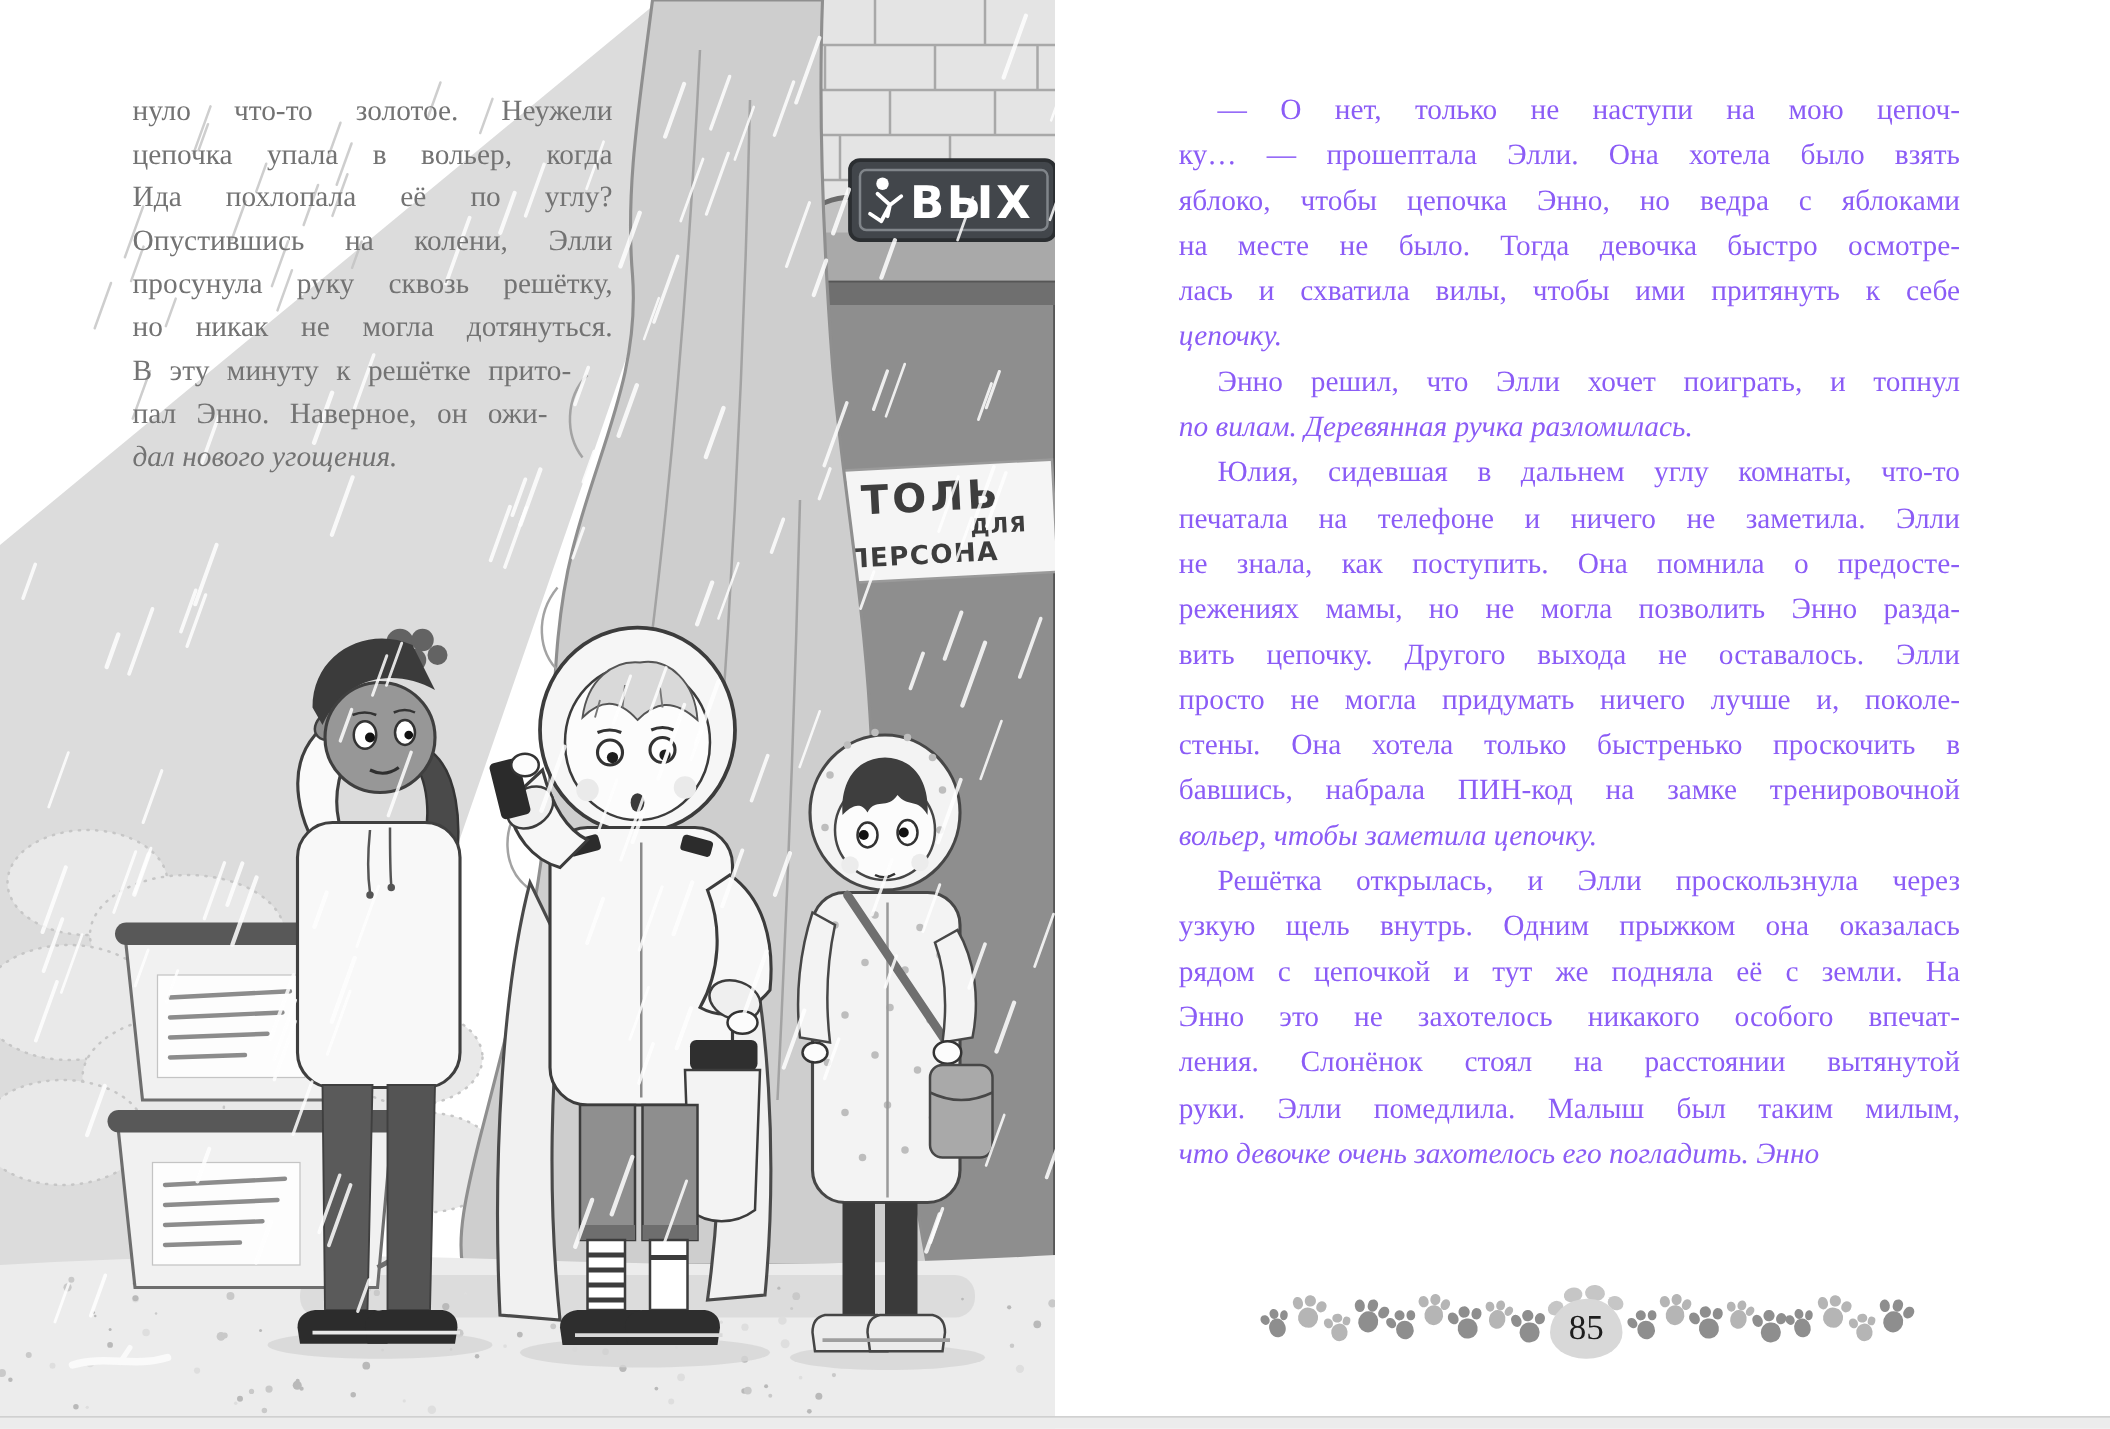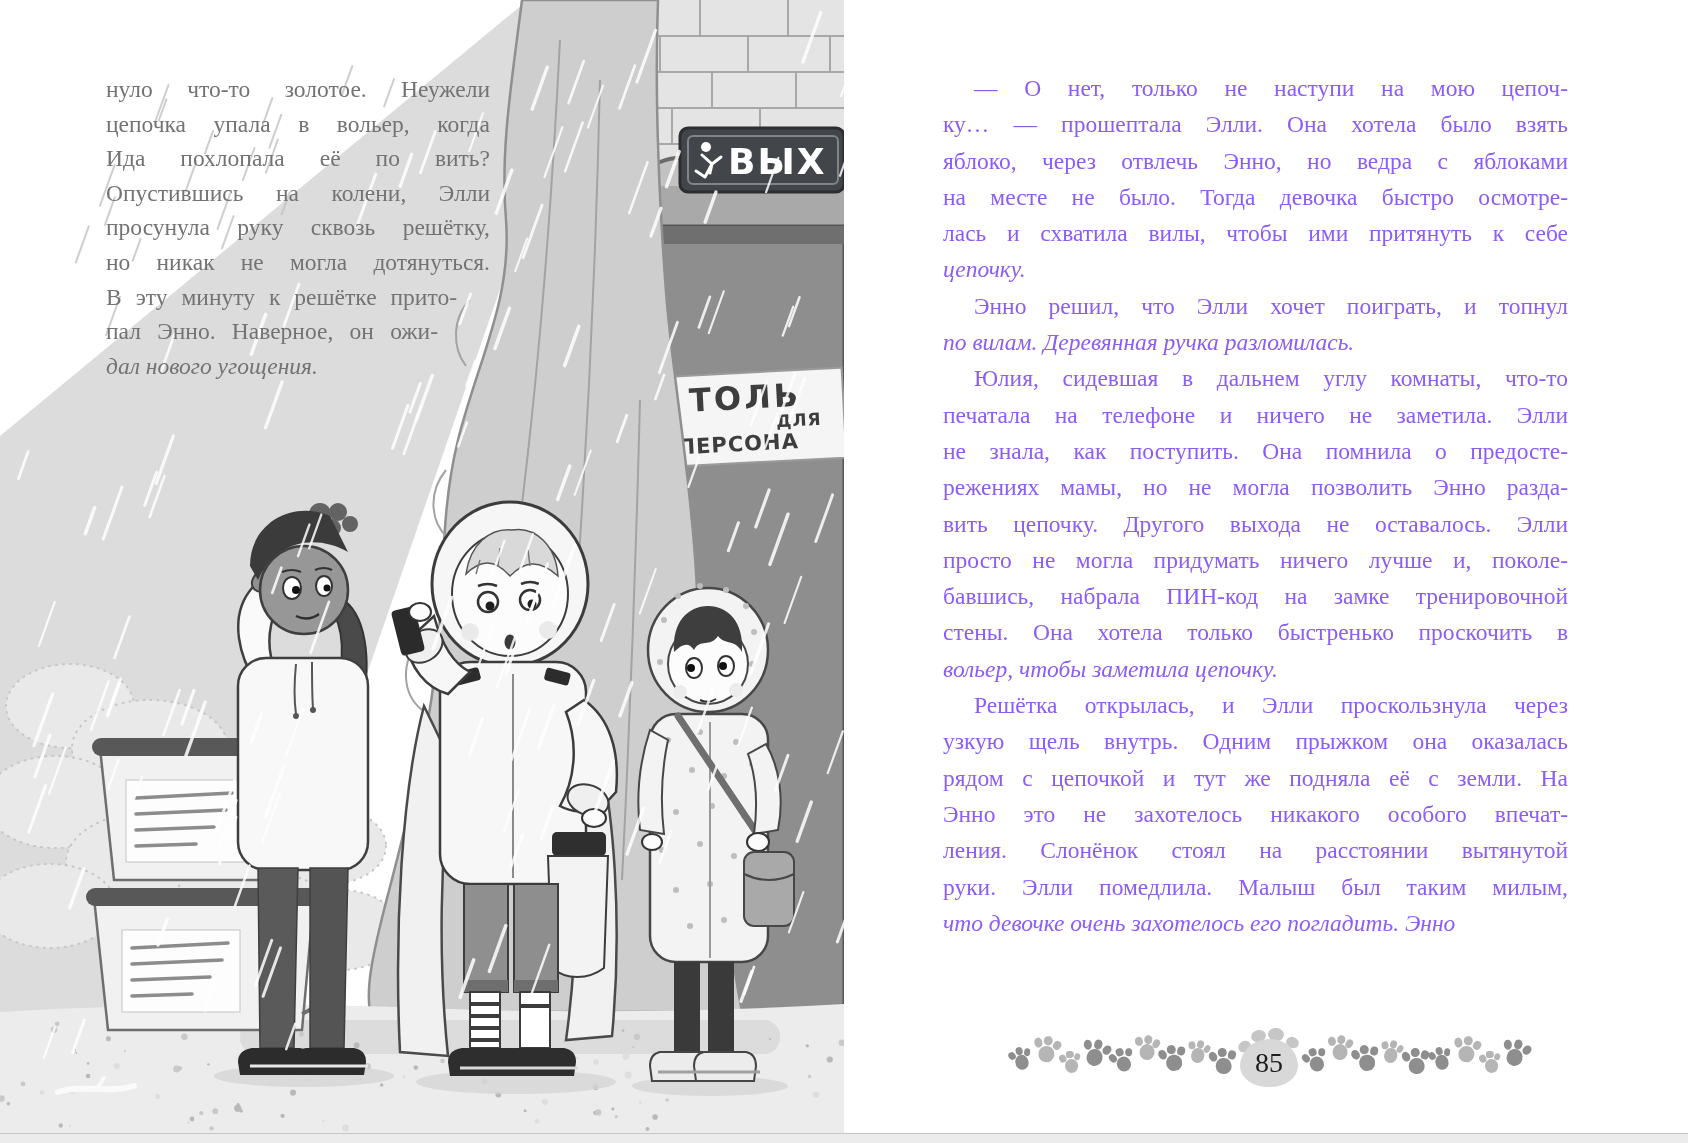--- a/index.html
+++ b/index.html
@@ -547,53 +547,53 @@
           <line x1="804.6781086921692" y1="378.3541512489319" x2="789.3039624786377" y2="421.06011295318604" stroke="#ffffff" stroke-width="2.7" stroke-linecap="round" opacity="0.85"></line>
           <line x1="631.9588077068329" y1="682.5449597835541" x2="619.9732223129272" y2="715.8382525444031" stroke="#ffffff" stroke-width="3.4" stroke-linecap="round" opacity="0.85"></line>
           <line x1="671.06241106987" y1="831.1783635616302" x2="659.6498794174195" y2="862.8798403739929" stroke="#ffffff" stroke-width="2.6" stroke-linecap="round" opacity="0.85"></line>
           <line x1="514.6762073040009" y1="649.6698606014252" x2="506.0288314437866" y2="673.6903491020203" stroke="#ffffff" stroke-width="3.1" stroke-linecap="round" opacity="0.85"></line>
         </g>
     </svg>
 
     <div class="left-text" id="left-lines">
         <div class="jline">нуло что-то золотое. Неужели</div>
         <div class="jline">цепочка упала в вольер, когда</div>
-        <div class="jline">Ида похлопала её по вить?</div>
+        <div class="jline">Ида похлопала её по углу?</div>
         <div class="jline">Опустившись на колени, Элли</div>
         <div class="jline">просунула руку сквозь решётку,</div>
         <div class="jline">но никак не могла дотянуться.</div>
         <div class="jline">В эту минуту к решётке прито-</div>
         <div class="jline">пал Энно. Наверное, он ожи-</div>
         <div class="jline last">дал нового угощения.</div>
       </div>
   </section>
 
   <section class="page right">
     <div class="right-text" id="right-paragraphs">
         <div class="para">
           <div class="jline first">— О нет, только не наступи на мою цепоч-</div>
           <div class="jline">ку… — прошептала Элли. Она хотела было взять</div>
-          <div class="jline">яблоко, через отвлечь Энно, но ведра с яблоками</div>
+          <div class="jline">яблоко, чтобы цепочка Энно, но ведра с яблоками</div>
           <div class="jline">на месте не было. Тогда девочка быстро осмотре-</div>
           <div class="jline">лась и схватила вилы, чтобы ими притянуть к себе</div>
           <div class="jline last">цепочку.</div>
         </div>
         <div class="para">
           <div class="jline first">Энно решил, что Элли хочет поиграть, и топнул</div>
           <div class="jline last">по вилам. Деревянная ручка разломилась.</div>
         </div>
         <div class="para">
           <div class="jline first">Юлия, сидевшая в дальнем углу комнаты, что-то</div>
           <div class="jline">печатала на телефоне и ничего не заметила. Элли</div>
           <div class="jline">не знала, как поступить. Она помнила о предосте-</div>
           <div class="jline">режениях мамы, но не могла позволить Энно разда-</div>
           <div class="jline">вить цепочку. Другого выхода не оставалось. Элли</div>
           <div class="jline">просто не могла придумать ничего лучше и, поколе-</div>
+          <div class="jline">стены. Она хотела только быстренько проскочить в</div>
           <div class="jline">бавшись, набрала ПИН-код на замке тренировочной</div>
-          <div class="jline">стены. Она хотела только быстренько проскочить в</div>
           <div class="jline last">вольер, чтобы заметила цепочку.</div>
         </div>
         <div class="para">
           <div class="jline first">Решётка открылась, и Элли проскользнула через</div>
           <div class="jline">узкую щель внутрь. Одним прыжком она оказалась</div>
           <div class="jline">рядом с цепочкой и тут же подняла её с земли. На</div>
           <div class="jline">Энно это не захотелось никакого особого впечат-</div>
           <div class="jline">ления. Слонёнок стоял на расстоянии вытянутой</div>
           <div class="jline">руки. Элли помедлила. Малыш был таким милым,</div>
           <div class="jline last">что девочке очень захотелось его погладить. Энно</div>

